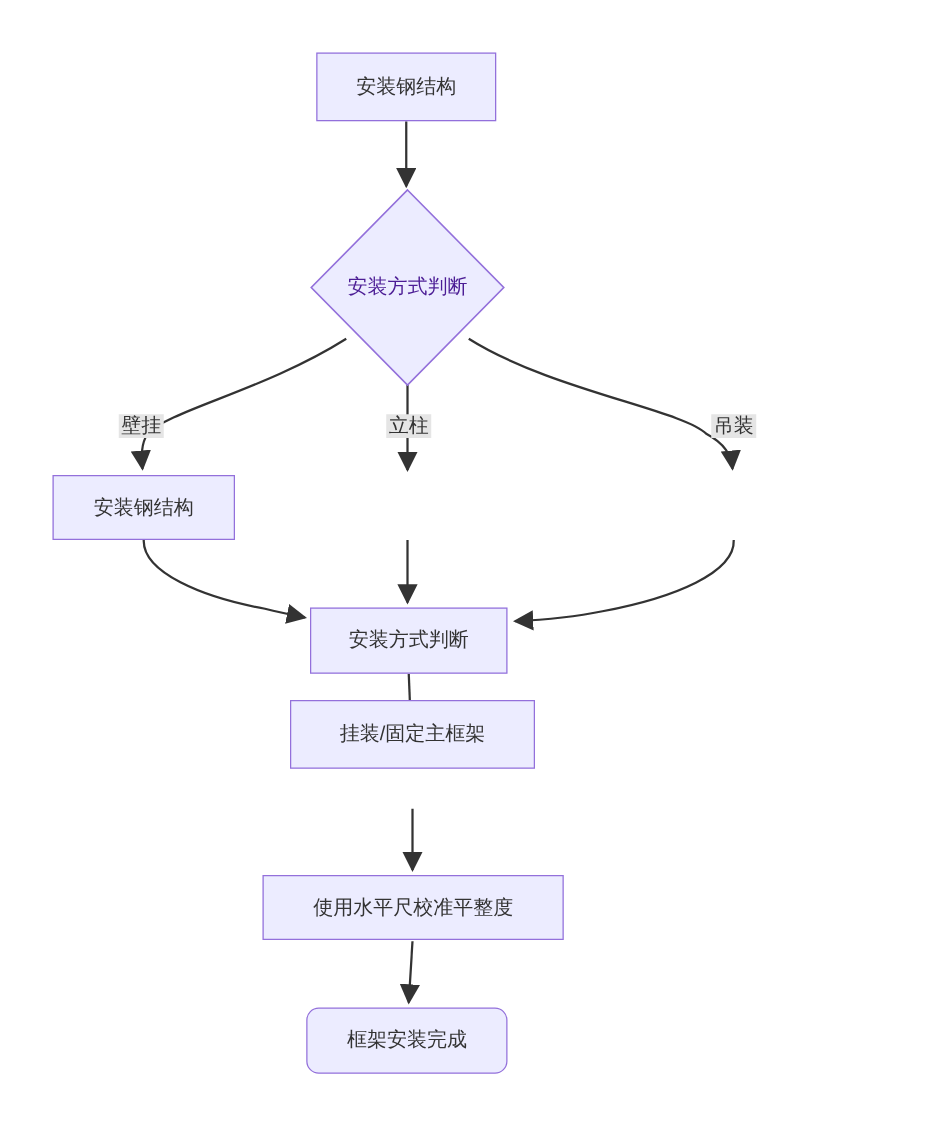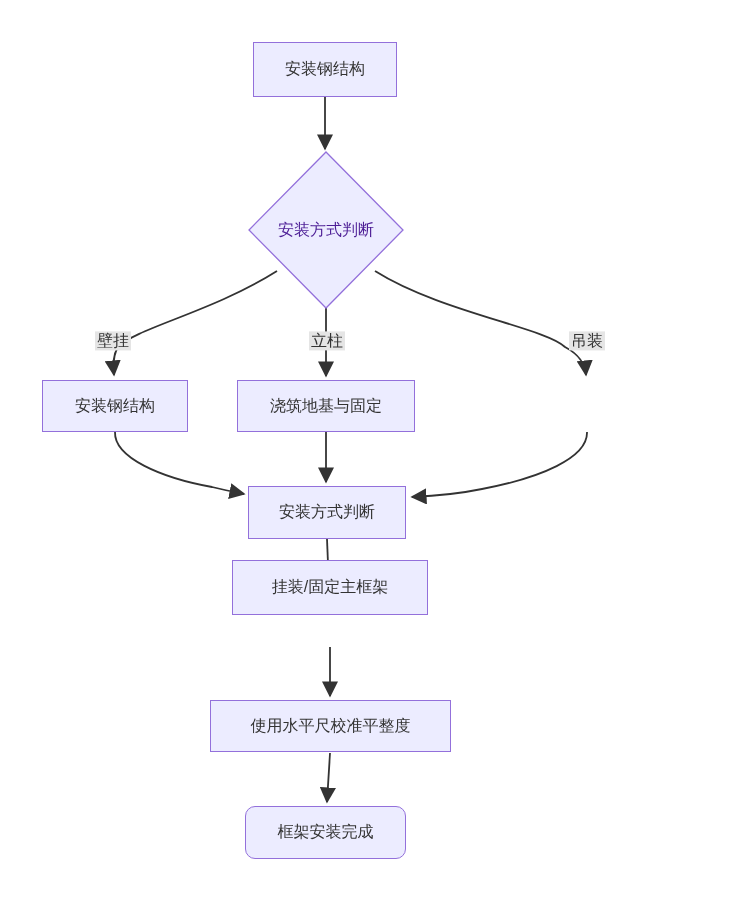--- a/index.html
+++ b/index.html
@@ -102,23 +102,20 @@
   <div class="node" style="left:253px; top:42px; width:144px; height:55px;">
     <span>安装钢结构</span>
   </div>
 
   <div class="diamond-label" style="left:326px; top:230px;">安装方式判断</div>
 
   <div class="node" style="left:42px; top:380px; width:146px; height:52px;">
     <span>安装钢结构</span>
   </div>
 
-  <div class="node" style="left:237px; top:380px; width:178px; height:52px;">
-    <span>浇筑地基与固定</span>
-  </div>
 
 
   <div class="node" style="left:248px; top:486px; width:158px; height:53px;">
     <span>安装方式判断</span>
   </div>
 
   <div class="node" style="left:232px; top:560px; width:196px; height:55px;">
     <span>挂装/固定主框架</span>
   </div>
 

